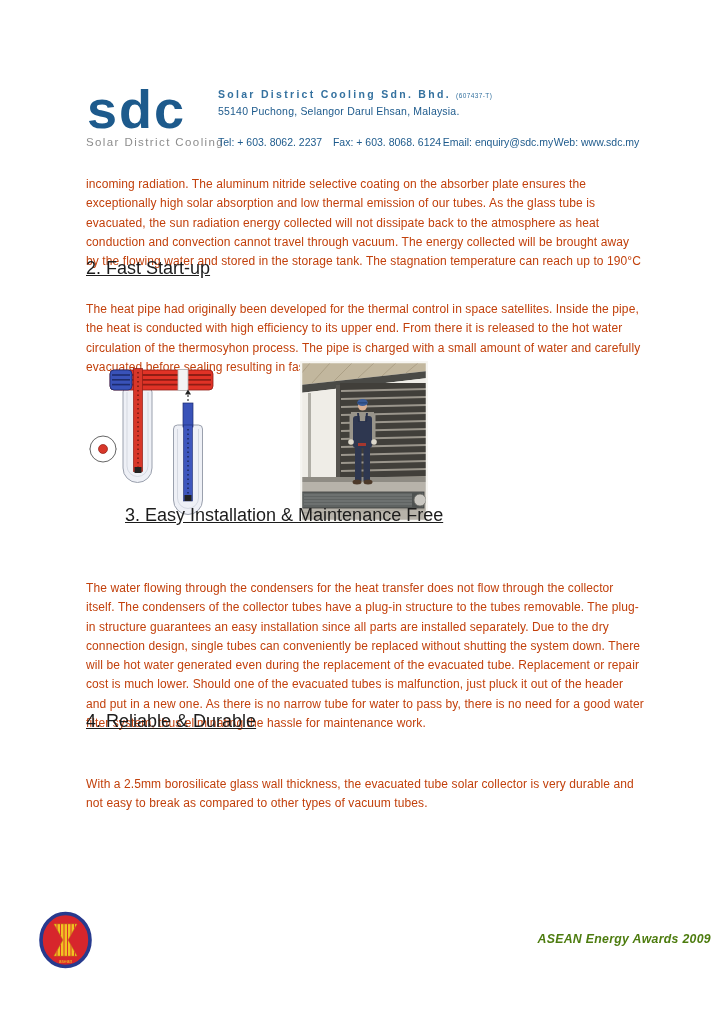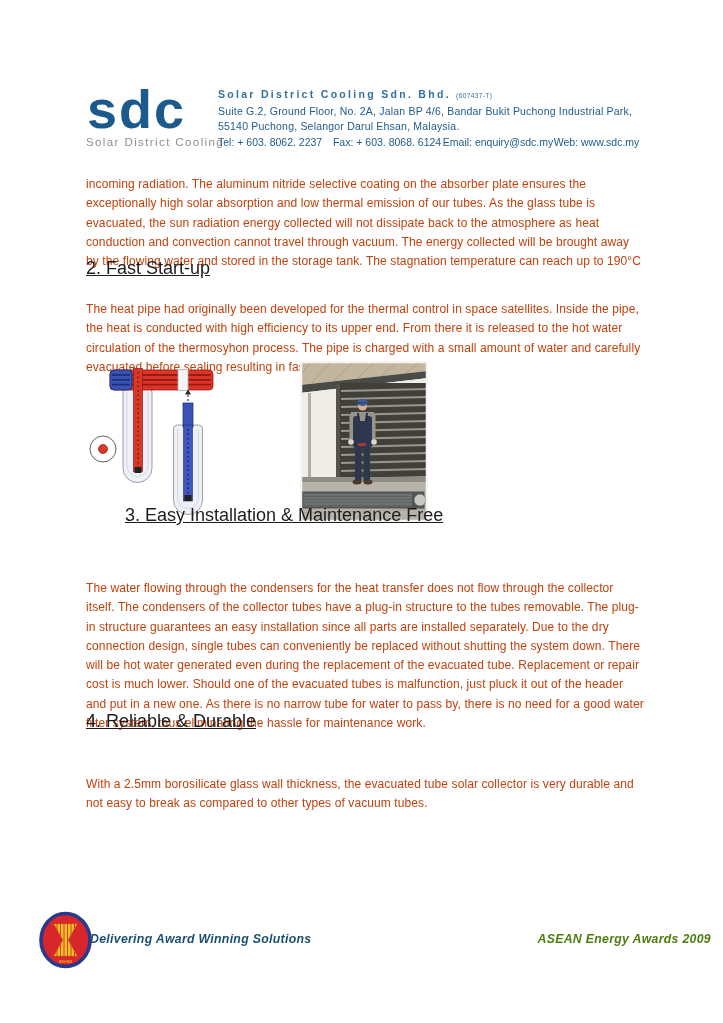--- a/index.html
+++ b/index.html
@@ -72,21 +72,20 @@
 
   <div class="logo-text">sdc</div>
   <div class="logo-sub">Solar District Cooling</div>
 
   <div class="header-info">
     <div class="company-line">
       <span>Solar District Cooling Sdn. Bhd.</span>
       <span class="company-reg">(607437-T)</span>
     </div>
     <div class="addr">
-      <div>Suite G.2, Ground Floor, No. 2A, Jalan BP 4/6, Bandar Bukit Puchong Industrial Park,</div>
       <div>55140 Puchong, Selangor Darul Ehsan, Malaysia.</div>
     </div>
   </div>
 
   <div class="contact-row">
     <span class="c-tel">Tel: + 603. 8062. 2237</span>
     <span class="c-fax">Fax: + 603. 8068. 6124</span>
     <span class="c-email">Email: enquiry@sdc.my</span>
     <span class="c-web">Web: www.sdc.my</span>
   </div>
@@ -222,16 +221,15 @@
         <line x1="20" y1="12" x2="20" y2="46"></line>
         <line x1="23.5" y1="12" x2="23.5" y2="46"></line>
         <line x1="27" y1="12" x2="27" y2="46"></line>
         <line x1="30.5" y1="12" x2="30.5" y2="46"></line>
         <line x1="34" y1="12" x2="34" y2="46"></line>
         <line x1="37.5" y1="12" x2="37.5" y2="46"></line>
       </g>
       <text x="28.5" y="51.5" text-anchor="middle" font-size="5" fill="#f2c222" font-family="Liberation Sans, sans-serif">asean</text>
     </svg>
   </div>
-  <div class="footer-slogan">Delivering Award Winning Solutions</div>
   <div class="footer-award">ASEAN Energy Awards 2009</div>
 
 </div>
 
 </body></html>

